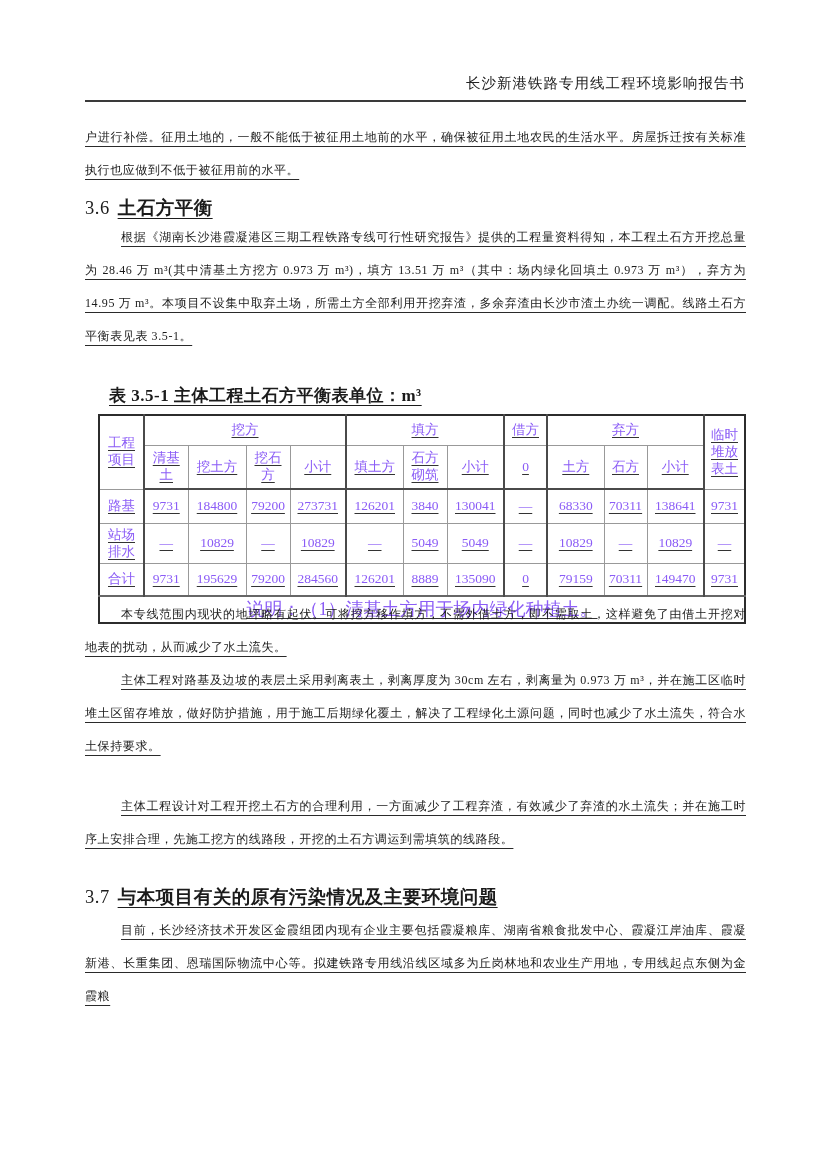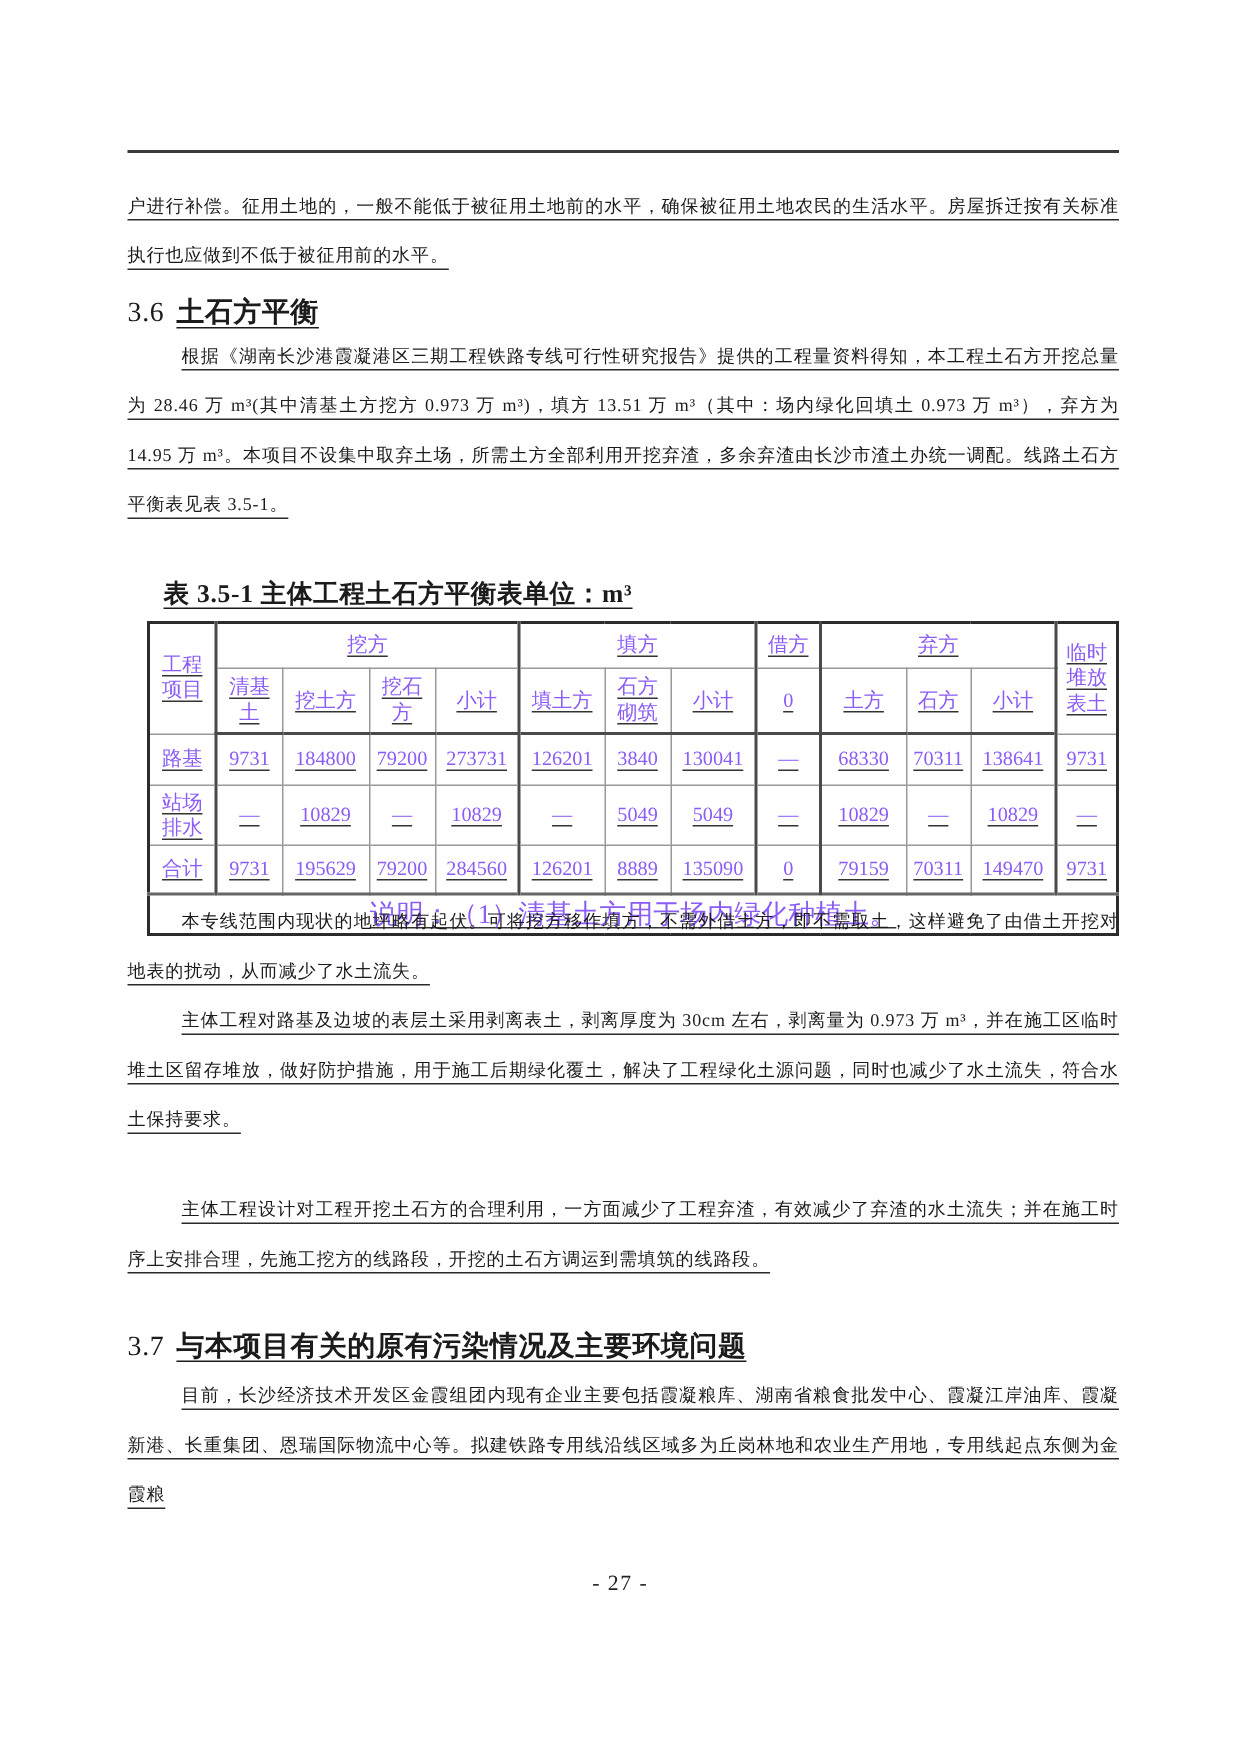--- a/index.html
+++ b/index.html
@@ -81,20 +81,21 @@
   .page-number{
     position:absolute;left:0;top:1048px;width:827px;
     text-align:center;font-size:14.5px;letter-spacing:1px;color:#222;
   }
 </style>
 </head>
 <body>
 
 <div class="page">
 
+  <div class="running-header">长沙新港铁路专用线工程环境影响报告书</div>
   <div class="header-rule"></div>
 
   <div class="content">
 
     <p class="para" style="top:121px">户进行补偿。征用土地的，一般不能低于被征用土地前的水平，确保被征用土地农民的生活水平。房屋拆迁按有关标准执行也应做到不低于被征用前的水平。</p>
 
     <h3 class="heading" style="top:196px">
       <span class="hnum">3.6</span><span class="htext">土石方平衡</span>
     </h3>
 
@@ -202,15 +203,14 @@
     <p class="para indent" style="top:790px">主体工程设计对工程开挖土石方的合理利用，一方面减少了工程弃渣，有效减少了弃渣的水土流失；并在施工时序上安排合理，先施工挖方的线路段，开挖的土石方调运到需填筑的线路段。</p>
 
     <h3 class="heading" style="top:885px">
       <span class="hnum">3.7</span><span class="htext">与本项目有关的原有污染情况及主要环境问题</span>
     </h3>
 
     <p class="para indent" style="top:914px">目前，长沙经济技术开发区金霞组团内现有企业主要包括霞凝粮库、湖南省粮食批发中心、霞凝江岸油库、霞凝新港、长重集团、恩瑞国际物流中心等。拟建铁路专用线沿线区域多为丘岗林地和农业生产用地，专用线起点东侧为金霞粮</p>
 
   </div>
 
-  <div class="page-number">- 27 -</div>
 
 </div>
 
 </body></html>

